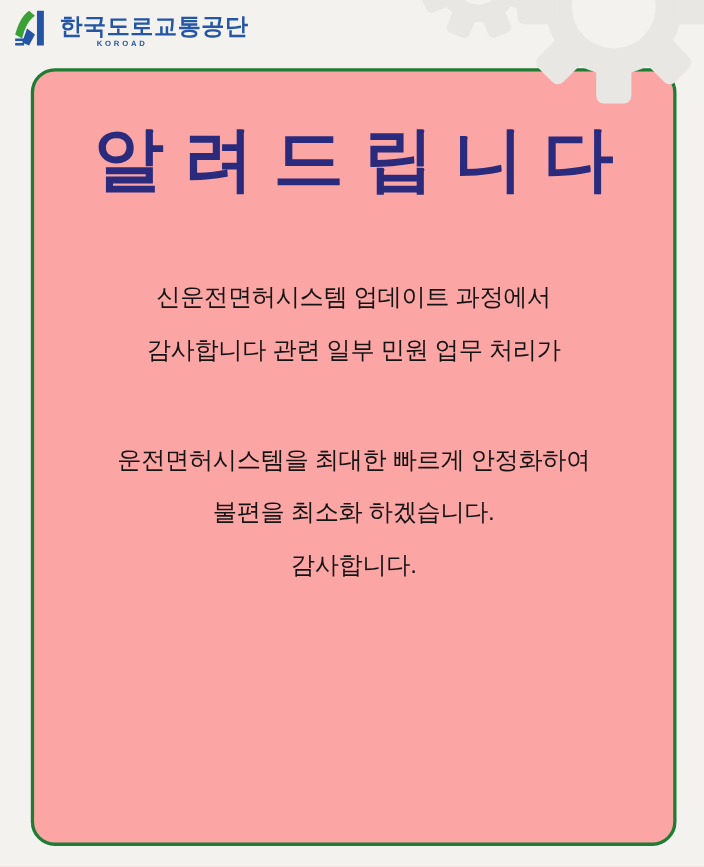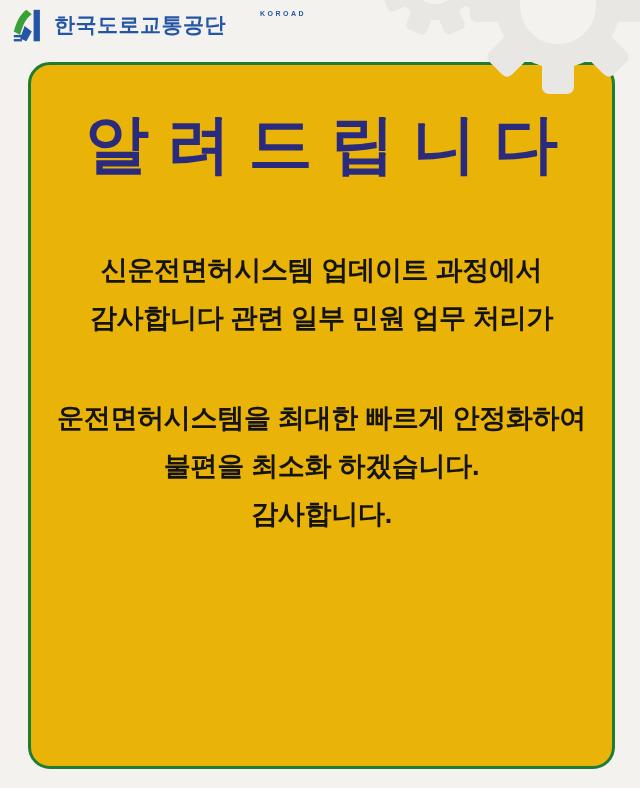--- a/index.html
+++ b/index.html
@@ -25,21 +25,21 @@
     z-index: 3;
   }
   .logo-mark {
     width: 36px;
     height: 36px;
     margin-right: 6px;
     flex: 0 0 auto;
   }
   .logo-text-wrap {
     display: flex;
-    flex-direction: row;
+    flex-direction: column;
     line-height: 1;
   }
   .logo-org {
     color: var(--logo-blue, #2456a5);
     font-size: 21px;
     font-weight: 900;
     letter-spacing: 0.5px;
     margin-top: 6px;
     white-space: nowrap;
   }
@@ -61,39 +61,39 @@
   .gear-large { left: 453px; top: -99px; }
   .gear-small { left: 363px; top: -90px; }
 
   
   .card {
     position: absolute;
     left: 28px;
     top: 62px;
     width: 581px;
     height: 701px;
-    background: #eab308;
+    background: #fca5a5;
     border: 3px solid var(--accent-green, #1f7d33);
     border-radius: 22px;
     z-index: 1;
     box-sizing: content-box;
     text-align: center;
   }
   .notice-title {
     margin-top: 47px;
     font-size: 64px;
     line-height: 1;
     font-weight: 900;
     letter-spacing: 0px;
     color: var(--title-navy, #2b2b7e);
     white-space: nowrap;
   }
   .para {
-    font-size: 27px;
-    font-weight: 700;
+    font-size: 22px;
+    font-weight: 400;
     color: #141414;
     letter-spacing: -0.3px;
   }
   .para .line {
     line-height: 48px;
     white-space: nowrap;
   }
   .para-1 { margin-top: 70px; }
   .para-2 { margin-top: 52px; }
 </style>

